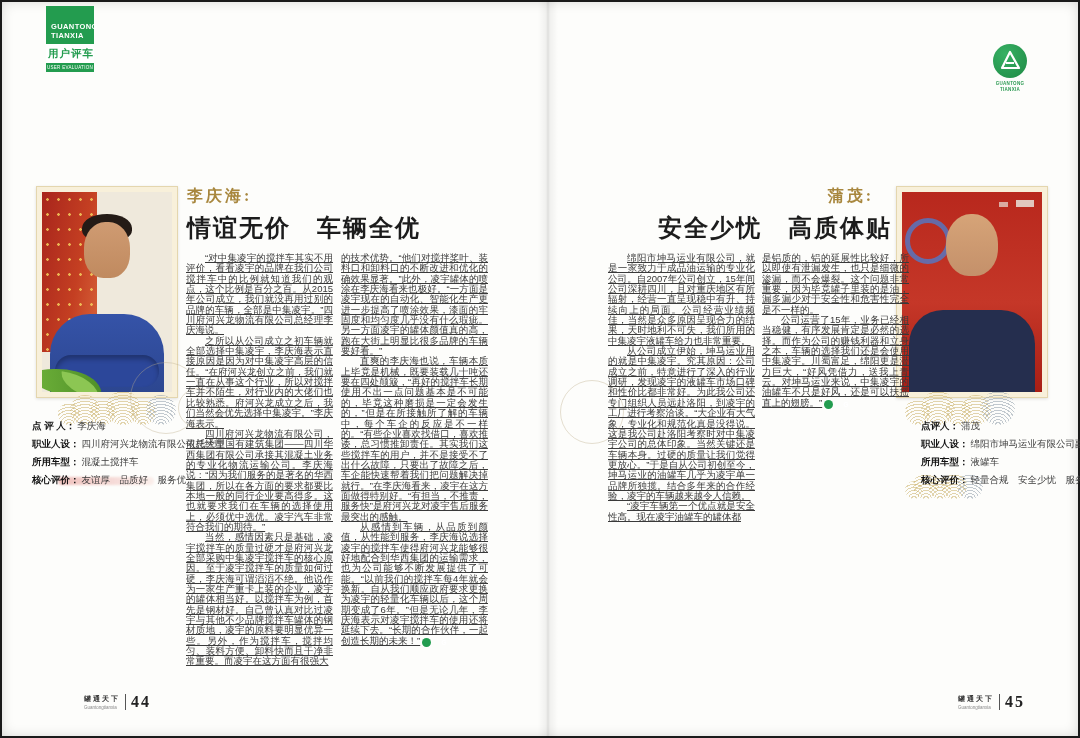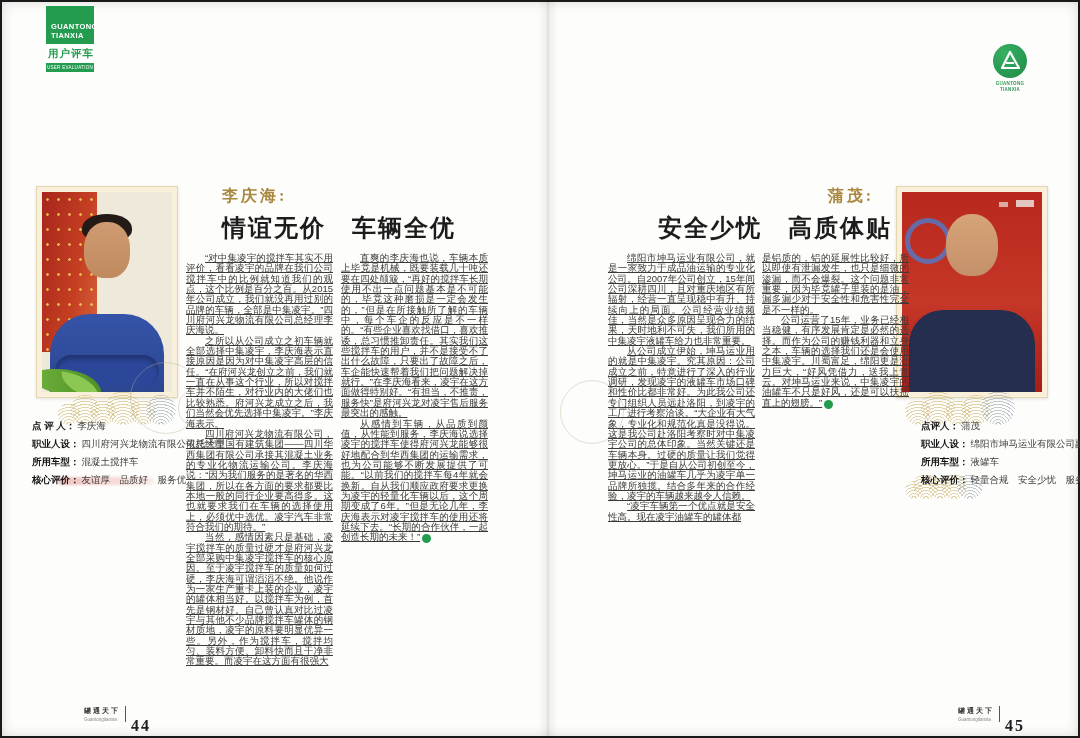--- a/index.html
+++ b/index.html
@@ -77,21 +77,21 @@
 
   
   .caption { position:absolute; font-size:9.5px; color:#3c3c3c; }
   .cap-left  { left:32px;  top:420px; width:190px; }
   .cap-right { left:884px; top:420px; width:192px;margin-left:37px; }
   .cap-row { display:flex; margin-bottom:5px; white-space:nowrap; }
   .cap-label { font-weight:bold; color:#111; margin-right:2px; }
 
   
   .title-block { position:absolute; font-family:"Liberation Serif","DejaVu Serif",serif; }
-  .tb-left  { left:187px; top:186px;margin-left:35px; }
+  .tb-left  { left:187px; top:186px; }
   .tb-right { left:600px; top:186px; width:292px; text-align:right; }
   .t-name { font-size:16px; font-weight:bold; color:#a8873e; letter-spacing:3px; }
   .tb-right .t-name { display:block; margin-right:18px; }
   .t-main { font-size:24px; font-weight:bold; color:#1c1c1c; letter-spacing:2px; margin-top:5px; }
 
   
   .col { position:absolute; top:253px; width:147px; height:444px; overflow:hidden;
          font-size:9.5px; line-height:10.35px; text-align:justify; color:#3a3a3a; }
   .col-l1 { left:186px; } .col-l2 { left:341px; }
   .col-r1 { left:608px; } .col-r2 { left:762px; }
@@ -100,21 +100,21 @@
   .gmark { display:inline-block; width:9px; height:9px; line-height:9.5px; border-radius:50%;
            background:#239c4f; color:#fff; font-size:7px; font-weight:bold; text-align:center;
            margin-left:2px; vertical-align:-1px; }
 
   
   .footer { position:absolute; top:693px; display:flex; align-items:center; gap:5px; color:#222; }
   .ft-left { left:84px; } .ft-right { left:958px; }
   .f-cn { font-size:7px; font-weight:bold; letter-spacing:2px; color:#333; }
   .f-en { font-size:4.5px; color:#888; margin-top:1px; }
   .f-bar { width:1px; height:16px; background:#555; }
-  .f-num { font-size:16px; font-weight:bold; letter-spacing:2px; font-family:"Liberation Serif","DejaVu Serif",serif;margin-top:24px; }
+  .f-num { font-size:16px; font-weight:bold; letter-spacing:2px; font-family:"Liberation Serif","DejaVu Serif",serif; }
 </style>
 </head>
 <body>
 
 <div class="spread">
 
   <div class="badge">
     <div class="badge-top">
       <div>GUANTONG</div>
       <div>TIANXIA</div>
@@ -184,20 +184,21 @@
     <div class="t-main">情谊无价　车辆全优</div>
   </div>
 
   <div class="col col-l1">
     <p>“对中集凌宇的搅拌车其实不用评价，看看凌宇的品牌在我们公司搅拌车中的比例就知道我们的观点，这个比例是百分之百。从2015年公司成立，我们就没再用过别的品牌的车辆，全部是中集凌宇。”四川府河兴龙物流有限公司总经理李庆海说。</p>
     <p>之所以从公司成立之初车辆就全部选择中集凌宇，李庆海表示直接原因是因为对中集凌宇高层的信任。“在府河兴龙创立之前，我们就一直在从事这个行业，所以对搅拌车并不陌生，对行业内的大佬们也比较熟悉。府河兴龙成立之后，我们当然会优先选择中集凌宇。”李庆海表示。</p>
     <p>四川府河兴龙物流有限公司，依托大型国有建筑集团——四川华西集团有限公司承接其混凝土业务的专业化物流运输公司。李庆海说：“因为我们服务的是著名的华西集团，所以在各方面的要求都要比本地一般的同行企业要高得多。这也就要求我们在车辆的选择使用上，必须优中选优。凌宇汽车非常符合我们的期待。”</p>
     <p>当然，感情因素只是基础，凌宇搅拌车的质量过硬才是府河兴龙全部采购中集凌宇搅拌车的核心原因。至于凌宇搅拌车的质量如何过硬，李庆海可谓滔滔不绝。他说作为一家生产重卡上装的企业，凌宇的罐体相当好。以搅拌车为例，首先是钢材好。自己曾认真对比过凌宇与其他不少品牌搅拌车罐体的钢材质地，凌宇的原料要明显优异一些。另外，作为搅拌车，搅拌均匀、装料方便、卸料快而且干净非常重要。而凌宇在这方面有很强大</p>
   </div>
   <div class="col col-l2">
+    <p class="noindent">的技术优势。“他们对搅拌桨叶、装料口和卸料口的不断改进和优化的确效果显著。”此外，凌宇罐体的喷涂在李庆海看来也极好。“一方面是凌宇现在的自动化、智能化生产更进一步提高了喷涂效果，漆面的牢固度和均匀度几乎没有什么瑕疵。另一方面凌宇的罐体颜值真的高，跑在大街上明显比很多品牌的车辆要好看。”</p>
     <p>直爽的李庆海也说，车辆本质上毕竟是机械，既要装载几十吨还要在四处颠簸，“再好的搅拌车长期使用不出一点问题基本是不可能的，毕竟这种磨损是一定会发生的，”但是在所接触所了解的车辆中，每个车企的反应是不一样的。“有些企业喜欢找借口，喜欢推诿，总习惯推卸责任。其实我们这些搅拌车的用户，并不是接受不了出什么故障，只要出了故障之后，车企能快速帮着我们把问题解决掉就行。”在李庆海看来，凌宇在这方面做得特别好。“有担当，不推责，服务快”是府河兴龙对凌宇售后服务最突出的感触。</p>
     <p><span>从感情到车辆，从品质到颜值，从性能到服务，李庆海说选择凌宇的搅拌车使得府河兴龙能够很好地配合到华西集团的运输需求，也为公司能够不断发展提供了可能。“以前我们的搅拌车每4年就会换新。自从我们顺应政府要求更换为凌宇的轻量化车辆以后，这个周期变成了6年。”但是无论几年，李庆海表示对凌宇搅拌车的使用还将延续下去。“长期的合作伙伴，一起创造长期的未来！”</span><span class="gmark">G</span></p>
   </div>
 
   <div class="footer ft-left">
     <div>
       <div class="f-cn">罐通天下</div>
       <div class="f-en">Guantongtianxia</div>
     </div>
     <div class="f-bar"></div>

